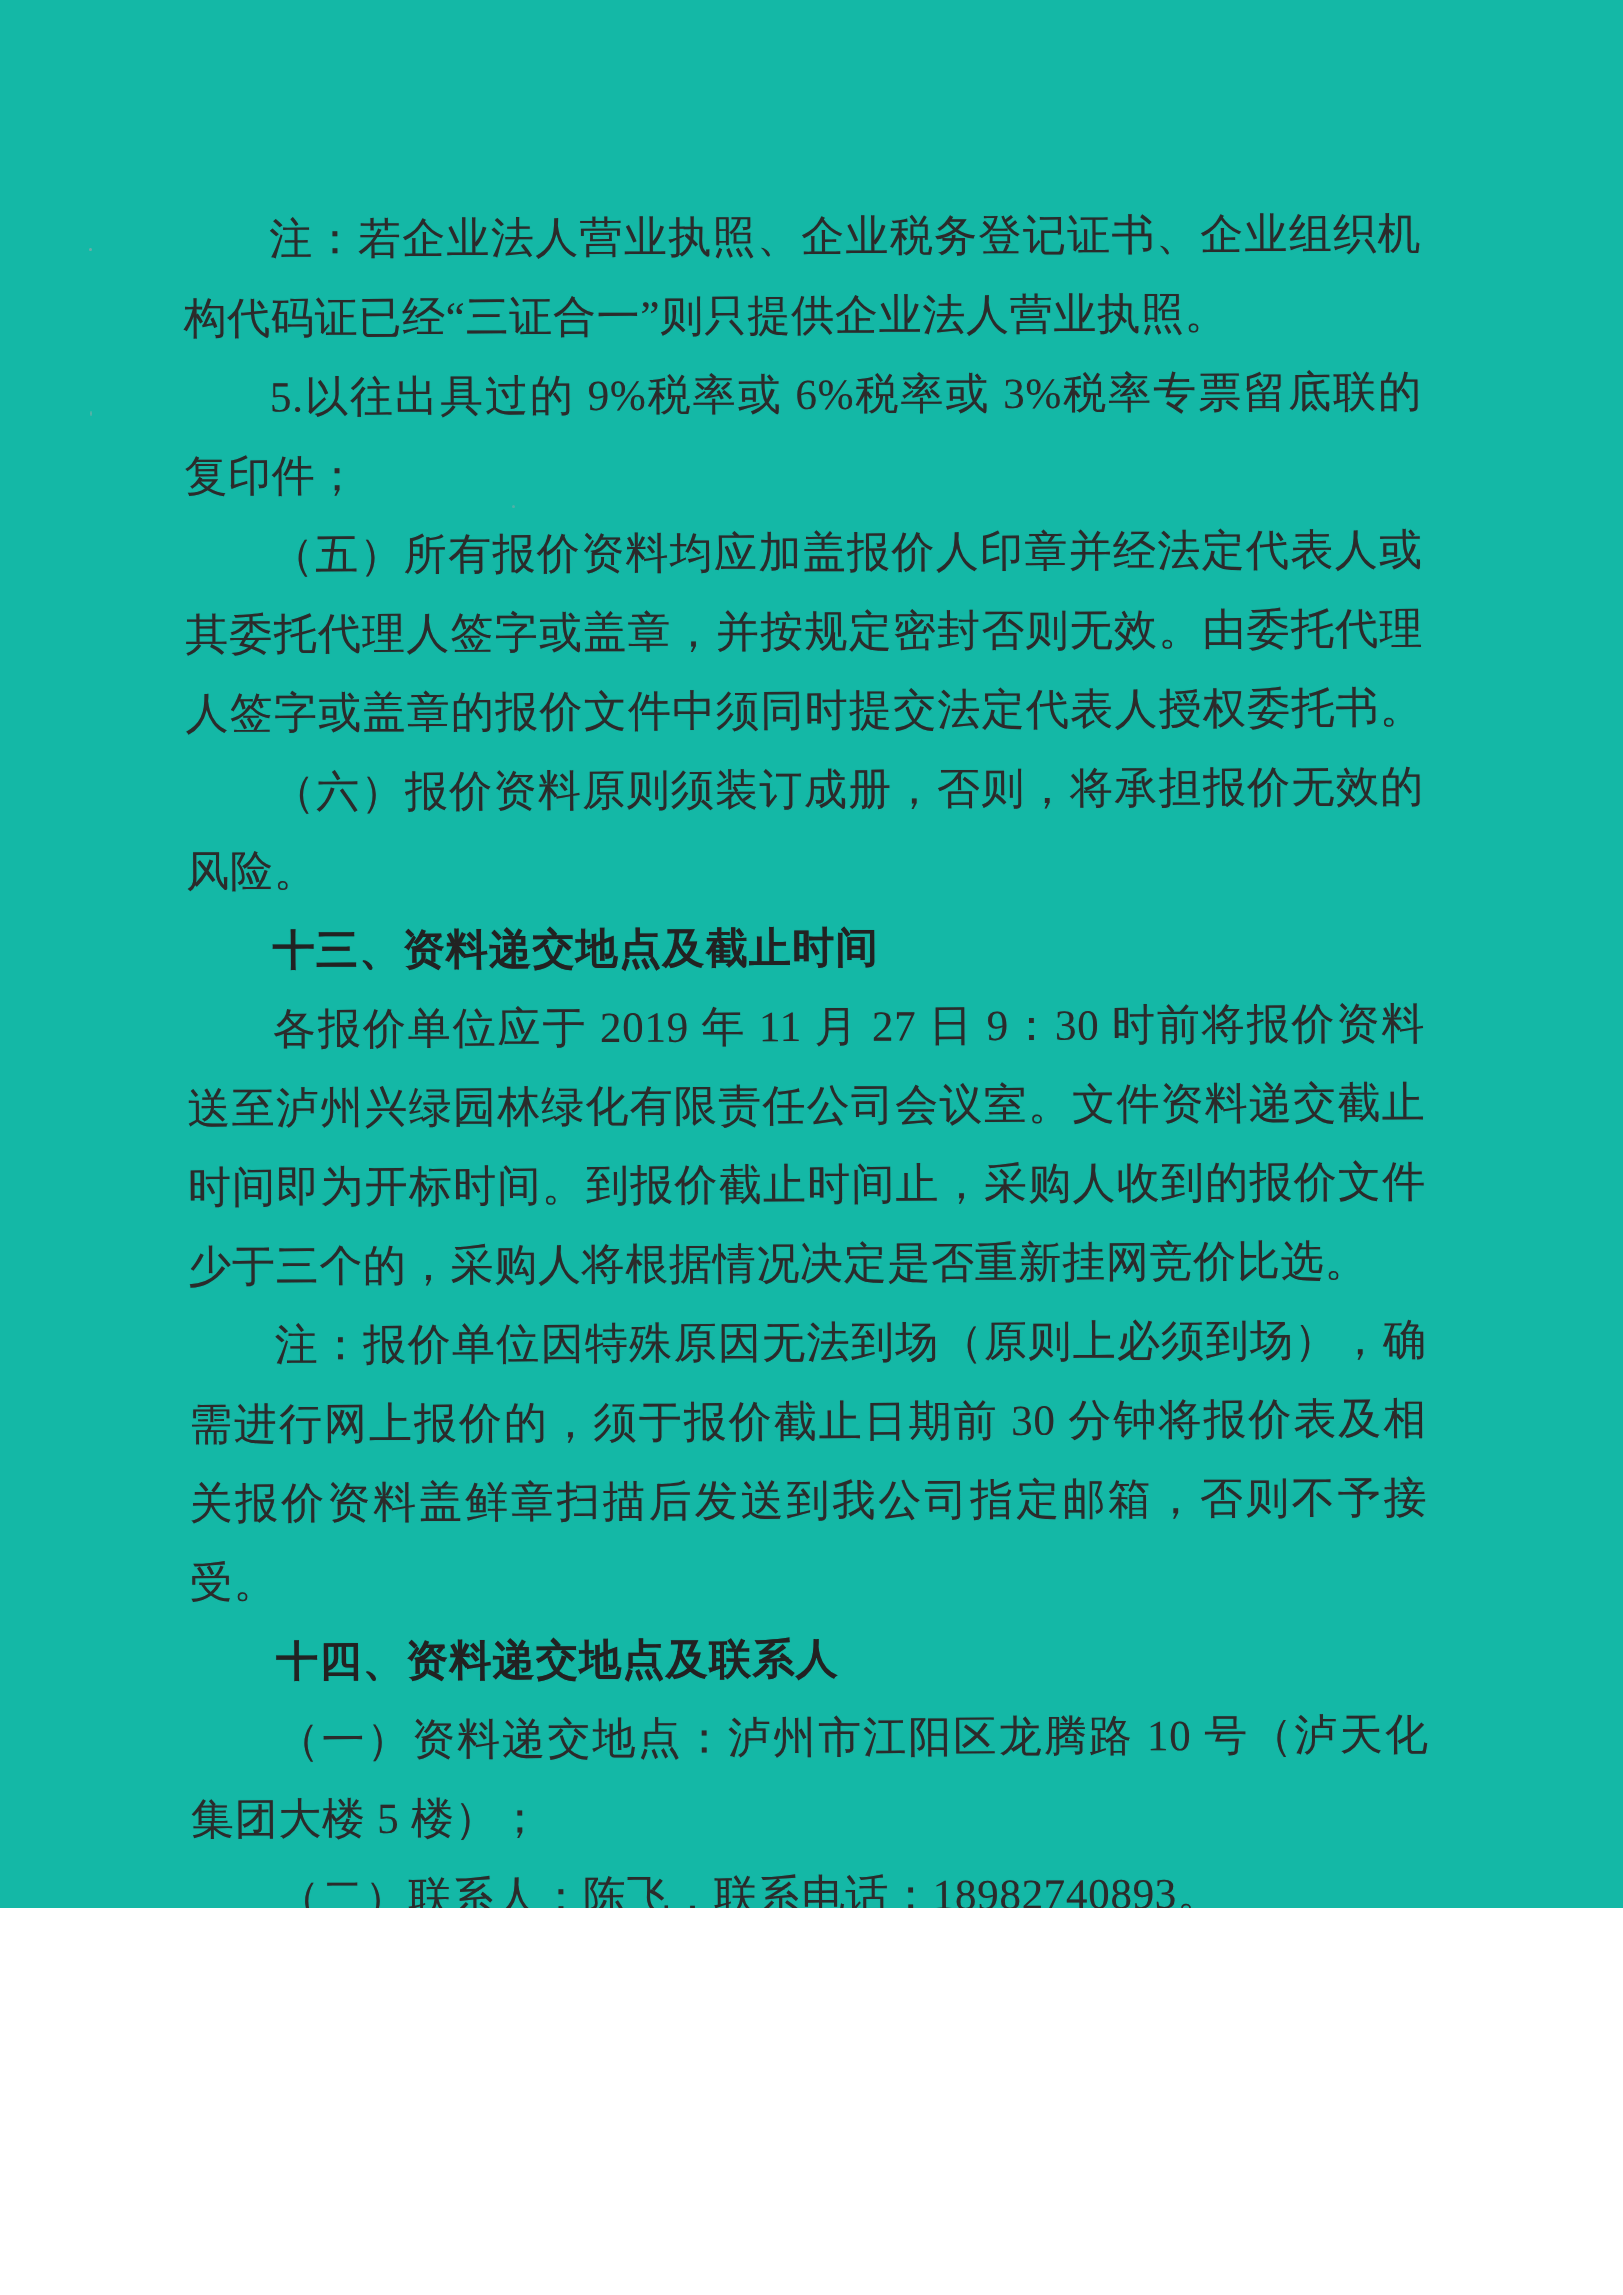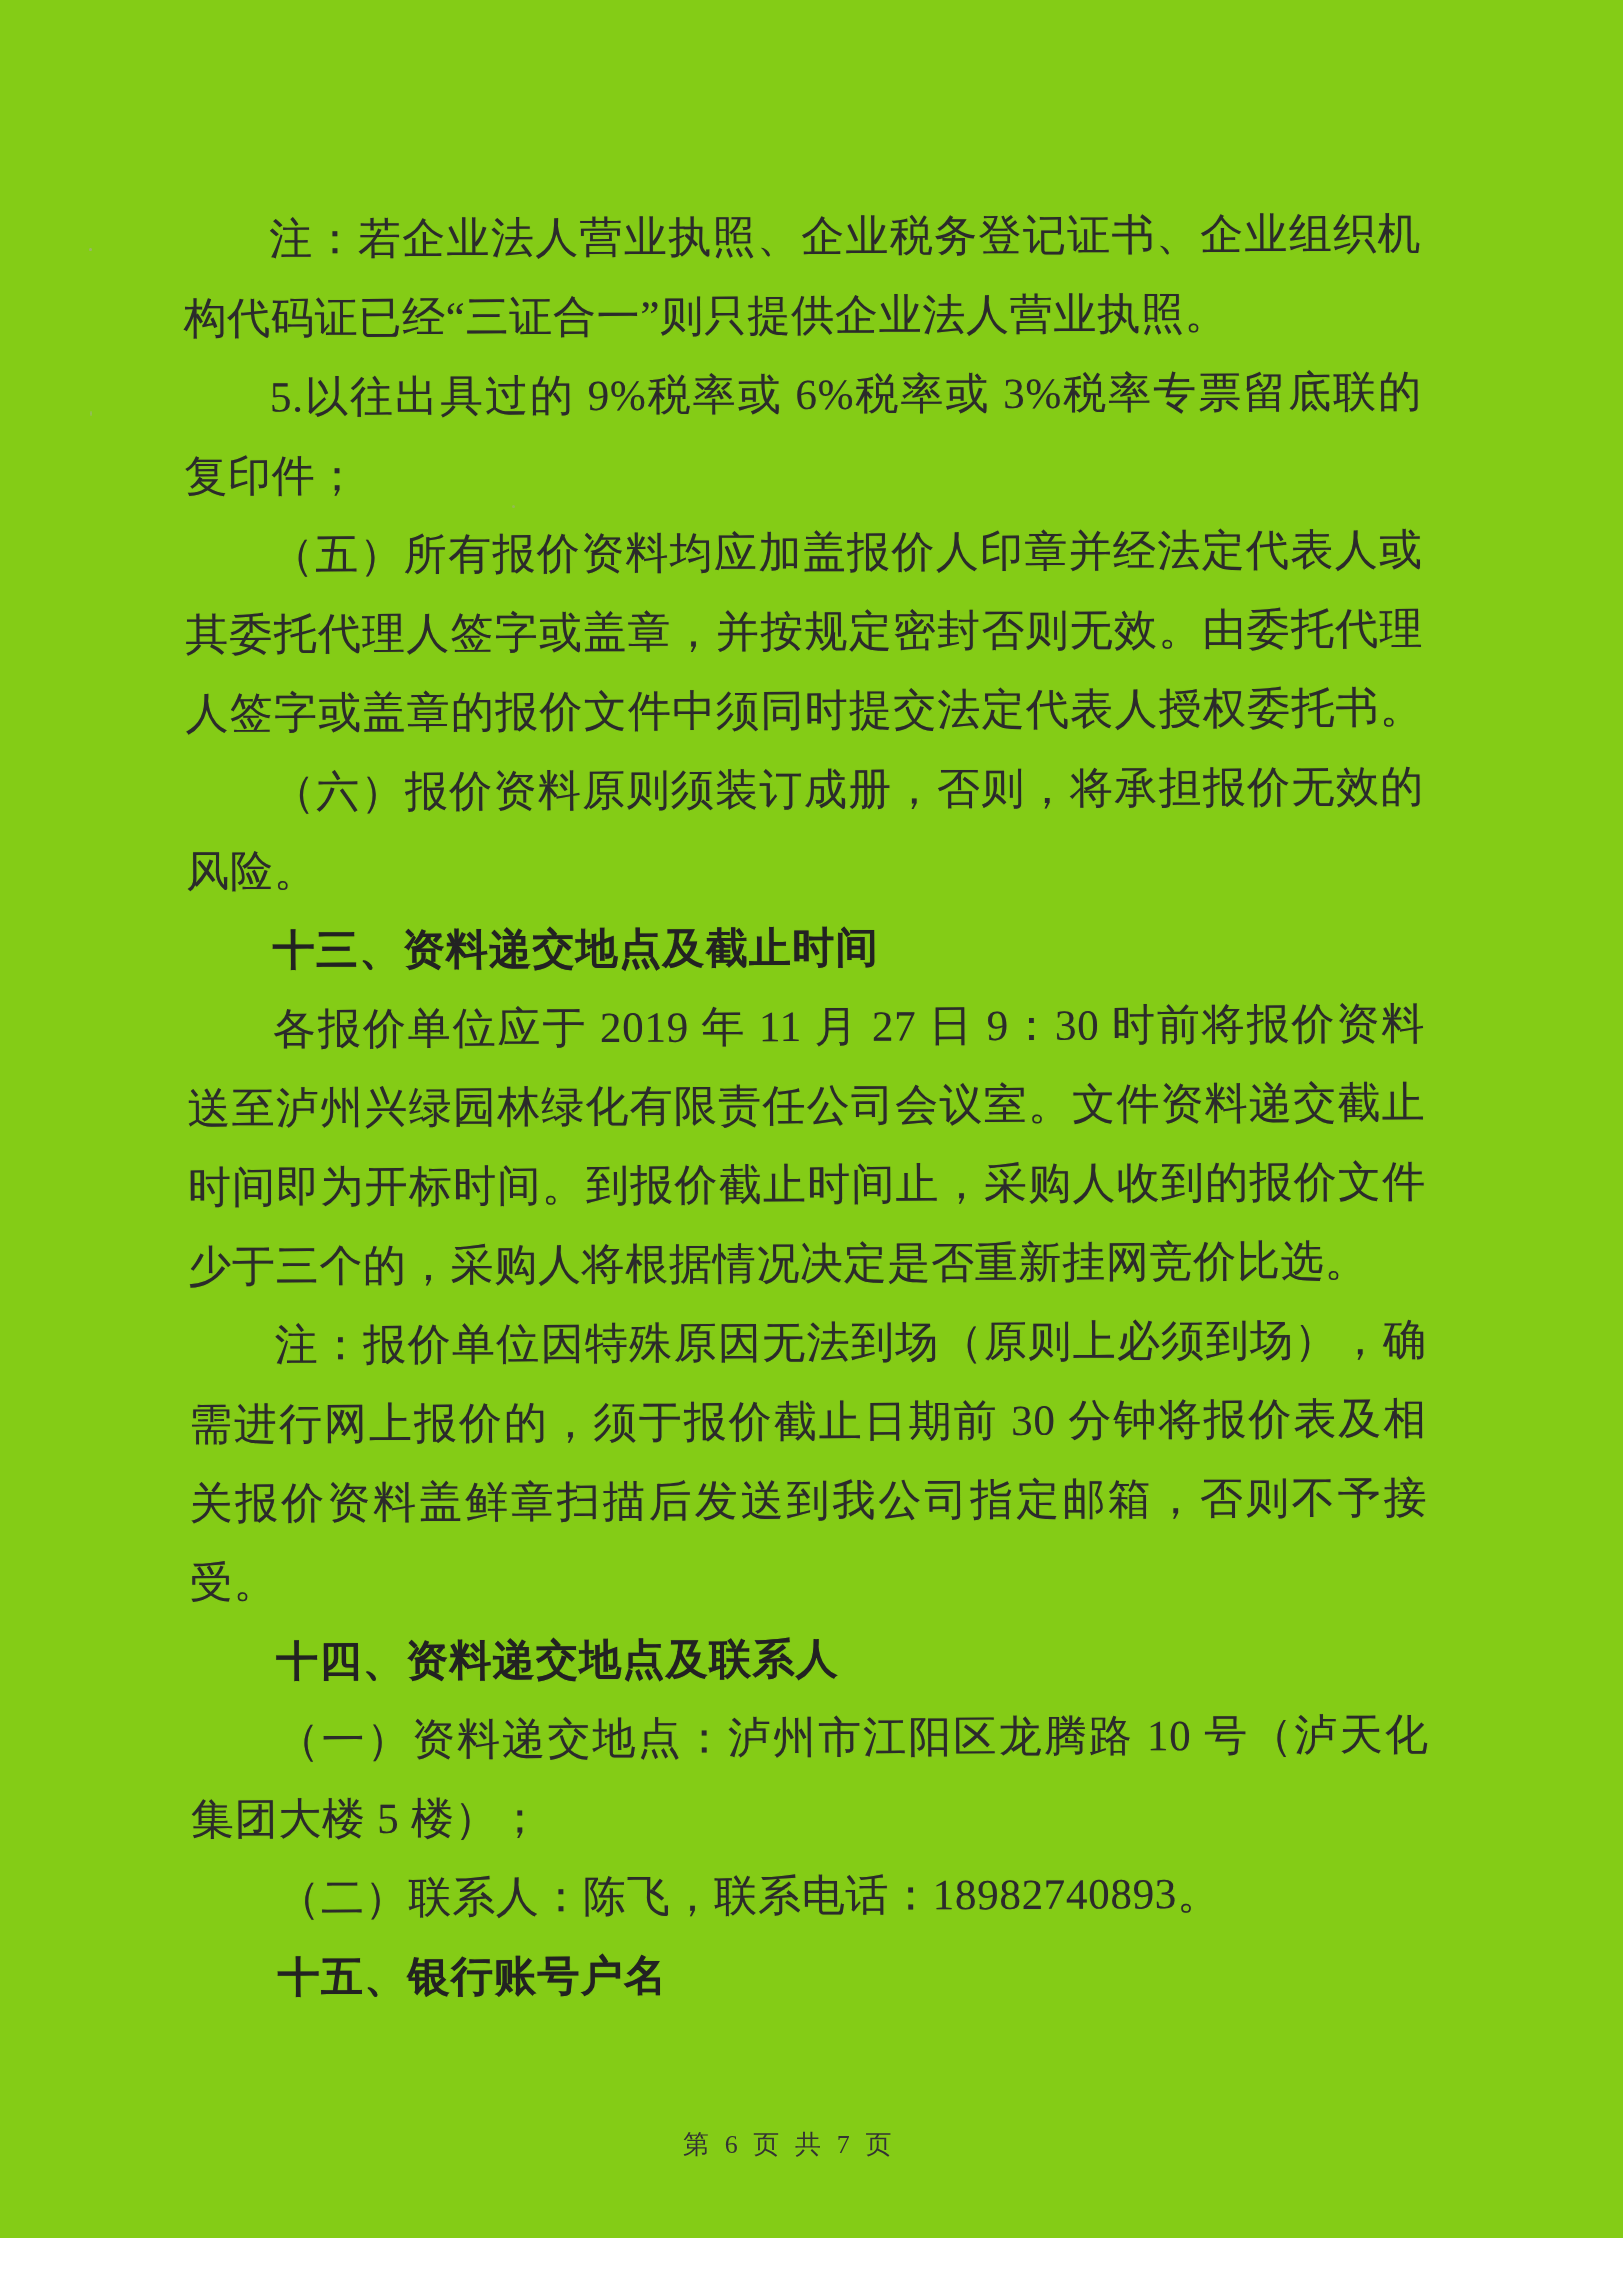--- a/index.html
+++ b/index.html
@@ -3,22 +3,22 @@
 <meta charset="utf-8">
 <style>
   html, body {
     margin: 0;
     padding: 0;
     background: #ffffff;
   }
   .scan-page {
     position: relative;
     width: 1623px;
-    height: 2238px;
-    background: #84cc16;
+    height: 1908px;
+    background: #14b8a6;
     overflow: hidden;
     font-family: "Liberation Serif", "DejaVu Serif", serif;
     color: #242424;
   }
   .content {
     position: absolute;
     left: 183px;
     top: 200px;
     width: 1238px;
     transform: rotate(-0.28deg);

